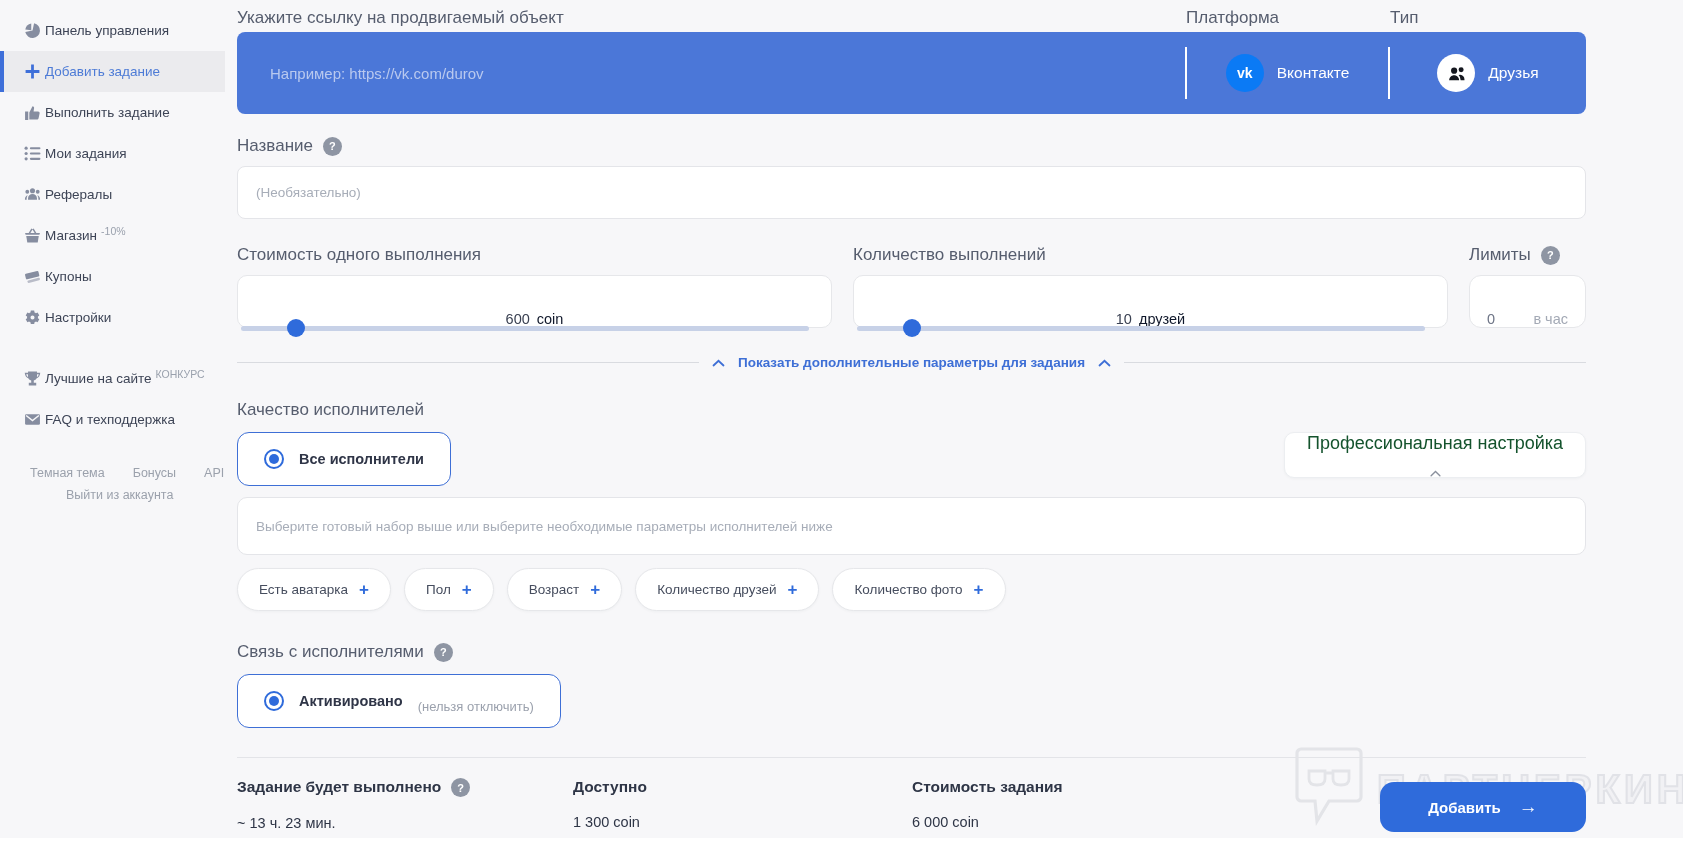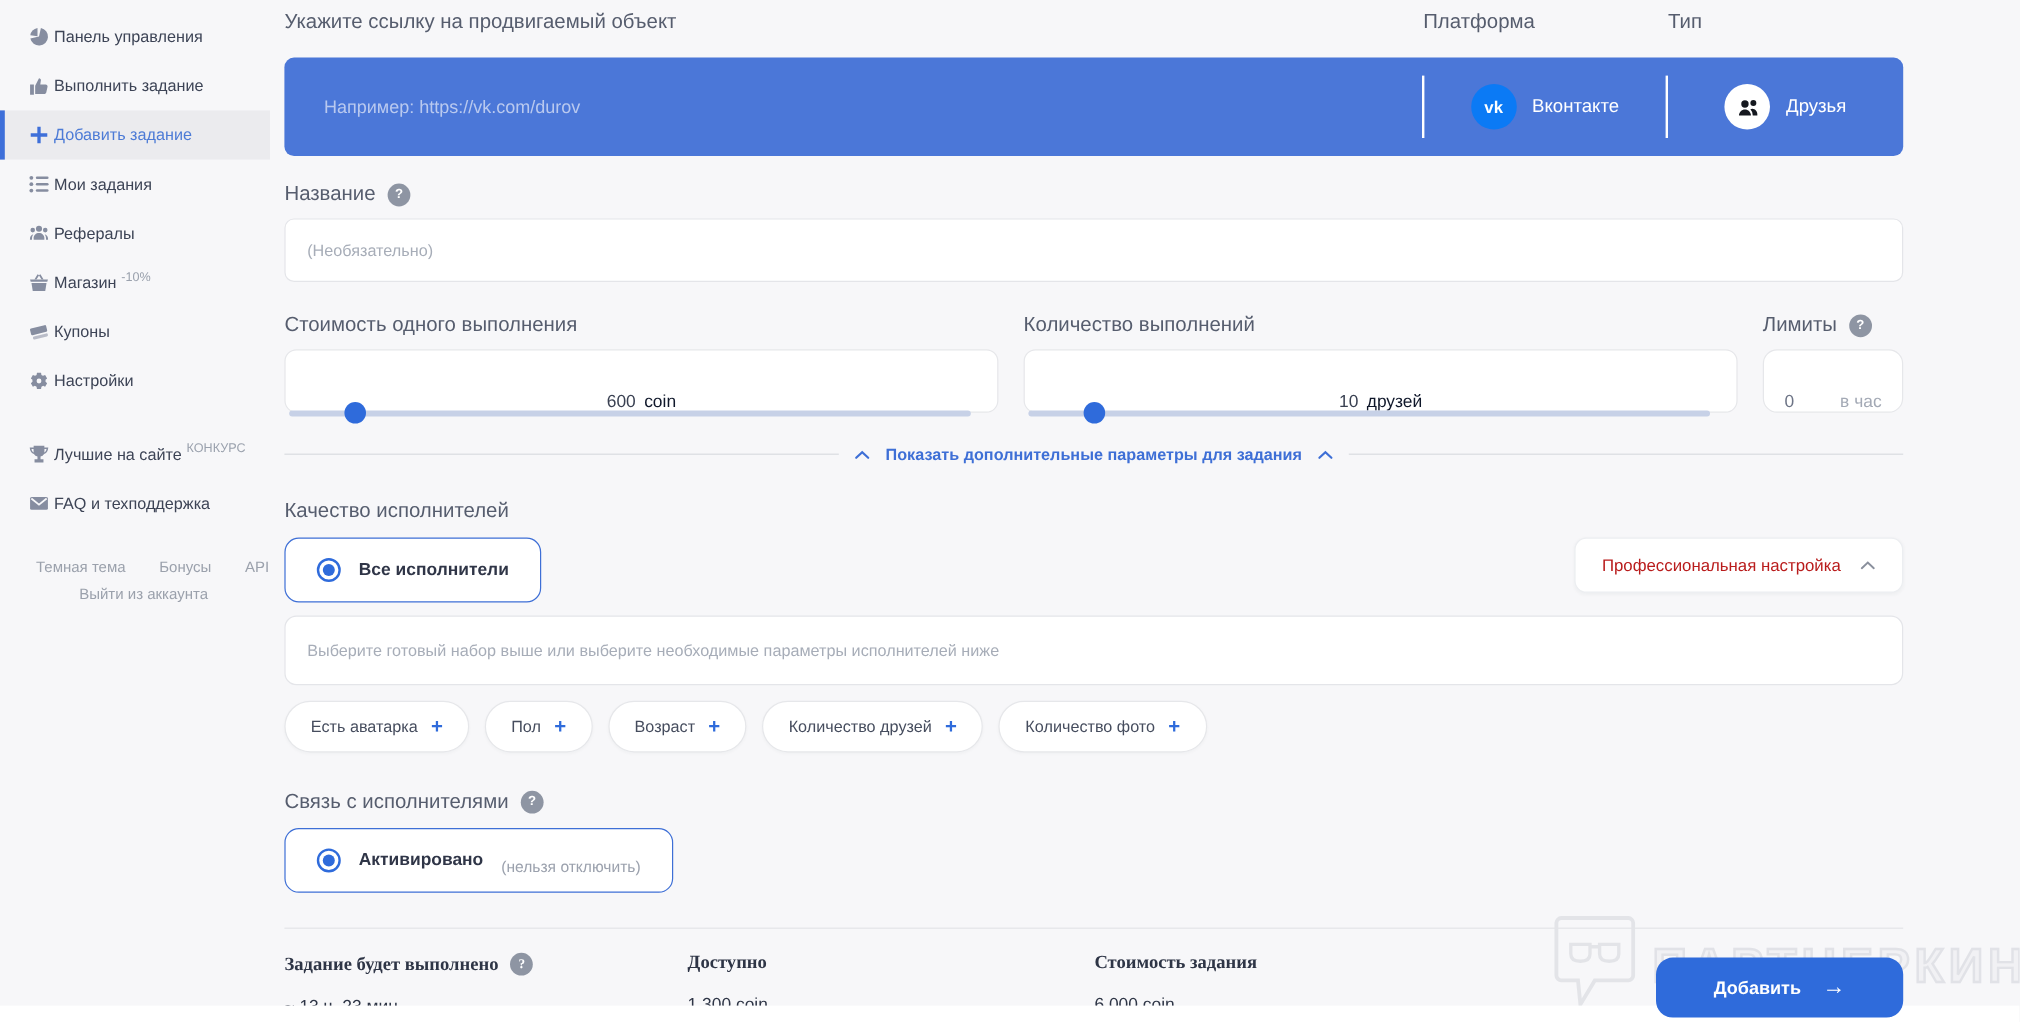--- a/index.html
+++ b/index.html
@@ -23,21 +23,21 @@
   .side-item .mini-badge { font-size:10.5px; color:#9aa1ad; font-weight:400; position:relative; top:-5px; }
   .side-gap { height:20px; }
   .side-footer { margin-top:26px; color:#9ba1ac; font-size:12.5px; }
   .side-footer .row1 { display:flex; gap:28px; padding-left:30px; }
   .side-footer .row2 { margin-top:8px; padding-left:66px; }
   .side-footer span { cursor:pointer; }
 
   
   .main { position:absolute; left:237px; top:0; width:1349px; }
 
-  .head-row { position:relative; height:48px; padding-top:8px; }
+  .head-row { position:relative; height:32px; padding-top:8px; }
   .sec-label { font-size:17px; color:#565d6e; display:flex; align-items:center; gap:10px; }
   .abs-lbl { position:absolute; top:8px; }
   .help {
     width:19px; height:19px; border-radius:50%; background:#8e95a3; color:#fff;
     font-size:11px; font-weight:700; display:inline-flex; align-items:center;
     justify-content:center; cursor:pointer; flex:0 0 19px;
   }
 
   .link-bar {
     height:82px; border-radius:8px; background:#4b77d8; display:flex; align-items:stretch;
@@ -91,39 +91,39 @@
     position:relative; flex:0 0 20px; }
   .radio::after { content:""; position:absolute; inset:3px; border-radius:50%; background:#2f6bdb; }
   .radio-pill {
     display:inline-flex; align-items:center; gap:15px; height:54px; padding:0 26px;
     background:#fff; border:1.6px solid #3e6fd6; border-radius:12px;
     font-size:14.5px; font-weight:700; color:#2f3547; cursor:pointer;
   }
   .radio-pill .note { font-weight:400; font-size:13px; color:#9ba1ad;margin-top:11px; }
   .preset-card {
     display:flex; align-items:center; gap:16px; height:46px; padding:0 22px;
-    background:#fff; border:1px solid #eceef1; border-radius:10px; color:#b91c1c; font-size:14px;
-    box-shadow:0 1px 3px rgba(30,40,60,.04); cursor:pointer;
+    background:#fff; border:1px solid #eceef1; border-radius:10px; color:#14532d; font-size:18px;
+    box-shadow:0 1px 3px rgba(30,40,60,.04); cursor:pointer;flex-direction:column;
   }
   .search-input { margin-top:11px; height:58px; border-radius:10px; }
   .chips-row { display:flex; gap:13px; margin-top:13px; }
   .chip {
     display:inline-flex; align-items:center; gap:11px; height:43px; padding:0 21px;
     background:#fff; border:1px solid #e6e7ea; border-radius:23px; font-size:13.5px; color:#464d5e;
     box-shadow:0 1px 3px rgba(30,40,60,.04); cursor:pointer;
   }
   .chip .plus { color:#2f6bdb; font-weight:700; font-size:17px; line-height:1; }
 
   .mt-contact { margin-top:31px; }
   .contact-pill { margin-top:12px; }
 
   .summary-wrap { position:relative; margin-top:29px; height:120px; }
   .divider { height:1px; background:#e3e4e8; }
   .sum-col { position:absolute; top:21px; }
-  .sum-col .lbl { font-size:15.5px; font-weight:700; color:#2e3546; display:flex; align-items:flex-end; gap:10px;font-family:Liberation Serif, serif; }
+  .sum-col .lbl { font-size:15.5px; font-weight:700; color:#2e3546; display:flex; align-items:flex-start; gap:10px; }
   .sum-col .val { margin-top:18px; font-size:14.5px; color:#2e3546; }
   .c1 { left:0; } .c2 { left:336px; } .c3 { left:675px; }
   .watermark { position:absolute; left:1058px; top:-12px; display:flex; align-items:flex-start; gap:14px;
     pointer-events:none; }
   .wm-text {
     margin-top:22px; font-size:40px; font-weight:800; letter-spacing:4px; white-space:nowrap;
     color:#f1f1f4; -webkit-text-stroke:2px #e1e2e7; text-stroke:2px #e1e2e7;
   }
   .submit-btn {
     position:absolute; right:0; top:25px; width:206px; height:50px; border:none; border-radius:14px;
@@ -140,35 +140,35 @@
 <aside class="sidebar">
   <div class="side-item">
     <span class="ic">
       <svg viewBox="0 0 16 16" width="17" height="17" fill="currentColor">
           <path d="M9.5 1.2a7 7 0 1 1-8.3 8.3L8 8z"></path>
           <path d="M6.8 1.3A7 7 0 0 0 1.2 7l5.6.7z"></path>
         </svg>
     </span>
     <span>Панель управления</span>
   </div>
+  <div class="side-item active">
+    <span class="ic">
+      <svg viewBox="0 0 16 16" width="17" height="17" fill="currentColor">
+          <path d="M6.7 1.5h2.6v5.2h5.2v2.6H9.3v5.2H6.7V9.3H1.5V6.7h5.2z"></path>
+        </svg>
+    </span>
+    <span>Добавить задание</span>
+  </div>
   <div class="side-item">
     <span class="ic">
       <svg viewBox="0 0 16 16" width="17" height="17" fill="currentColor">
           <path d="M1 7h3v8H1zM5 14.5V8l3-6c.9 0 1.6.8 1.5 1.7L9 7h4.2c1 0 1.7.9 1.5 1.8l-1 4.5c-.2.7-.8 1.2-1.5 1.2z"></path>
         </svg>
     </span>
     <span>Выполнить задание</span>
-  </div>
-  <div class="side-item active">
-    <span class="ic">
-      <svg viewBox="0 0 16 16" width="17" height="17" fill="currentColor">
-          <path d="M6.7 1.5h2.6v5.2h5.2v2.6H9.3v5.2H6.7V9.3H1.5V6.7h5.2z"></path>
-        </svg>
-    </span>
-    <span>Добавить задание</span>
   </div>
   <div class="side-item">
     <span class="ic">
       <svg viewBox="0 0 16 16" width="17" height="17" fill="currentColor">
           <circle cx="2" cy="3" r="1.5"></circle>
           <rect x="5.5" y="2" width="10" height="2" rx="1"></rect>
           <circle cx="2" cy="8" r="1.5"></circle>
           <rect x="5.5" y="7" width="10" height="2" rx="1"></rect>
           <circle cx="2" cy="13" r="1.5"></circle>
           <rect x="5.5" y="12" width="10" height="2" rx="1"></rect>

